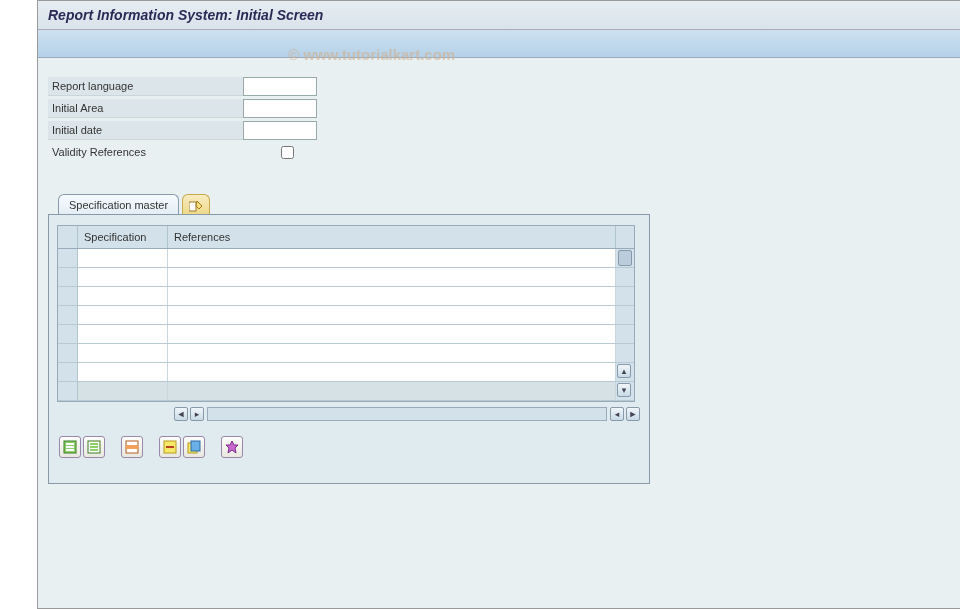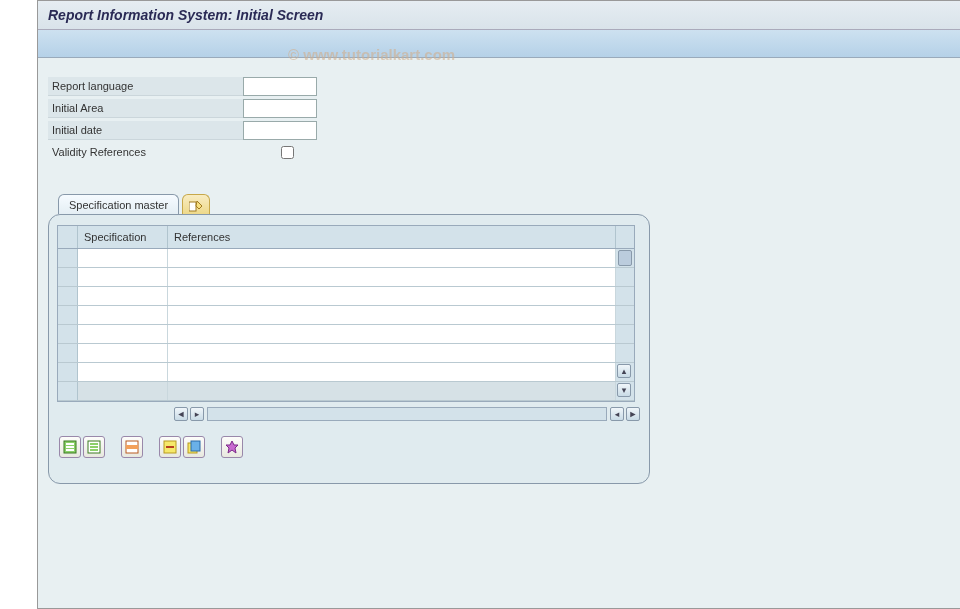--- a/index.html
+++ b/index.html
@@ -108,21 +108,21 @@
   }
   .tab.iconbtn {
     padding: 2px 6px;
     background: linear-gradient(#f8ecc2,#eed98a);
     border-color: #c7a84a;
     margin-left: 3px;
   }
   .panel-body {
     border: 1px solid #89a;
     background: #e0ebef;
-    border-radius: 12px;
+    border-radius: 0;
     padding: 10px 8px 8px 8px;
     min-height: 270px;
     position: relative;
   }
   .grid {
     border: 1px solid #9ab;
     width: 578px;
     margin-bottom: 2px;
   }
   .grid-head {

